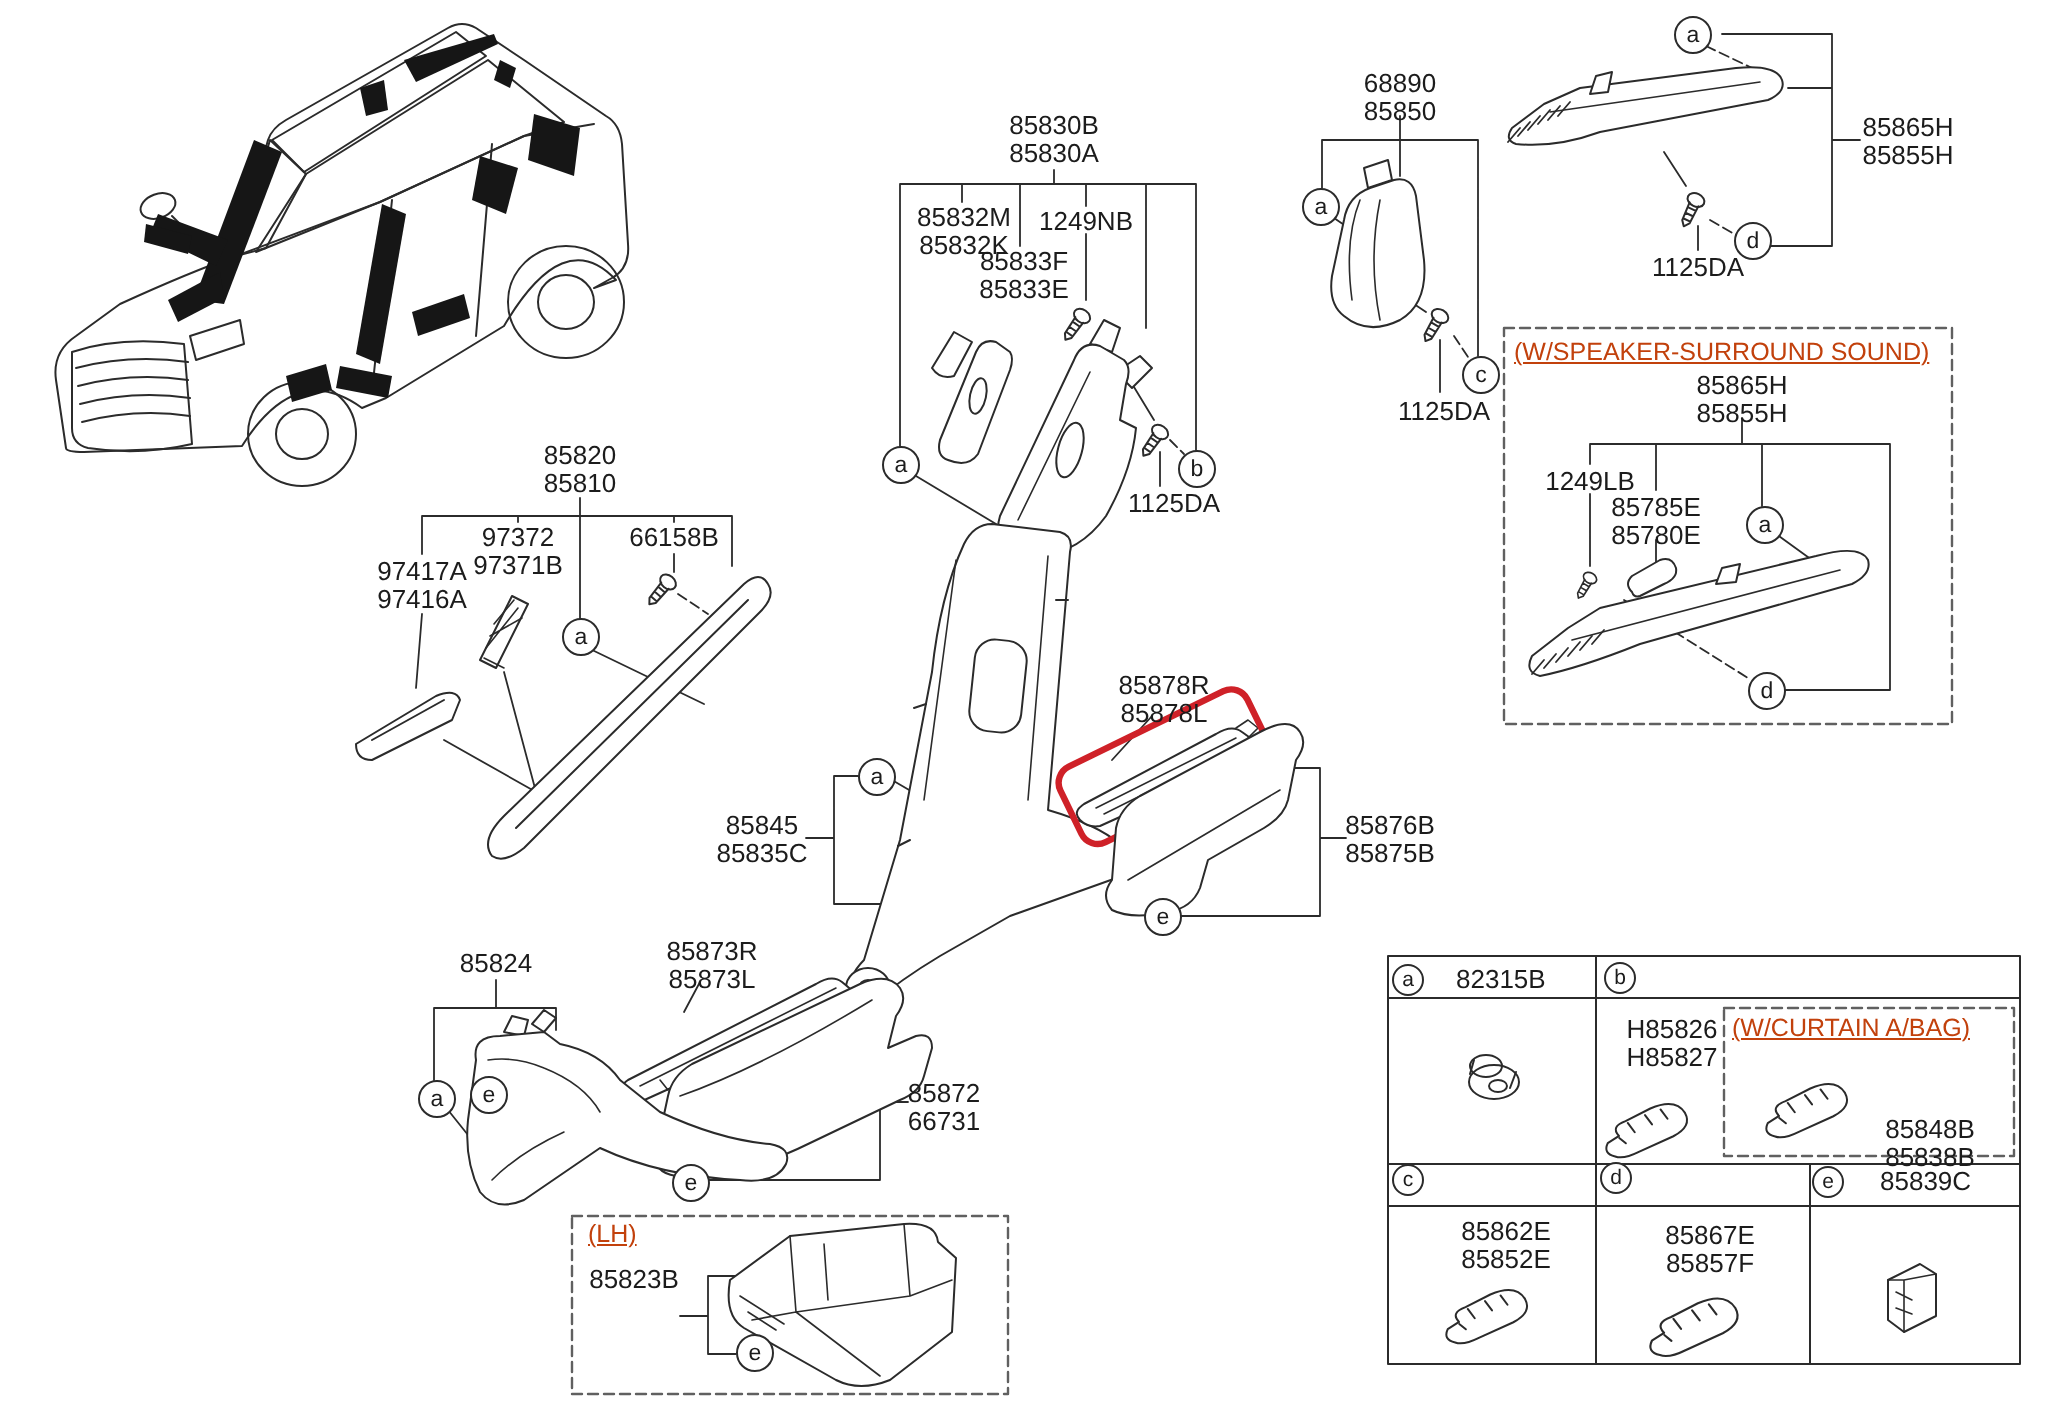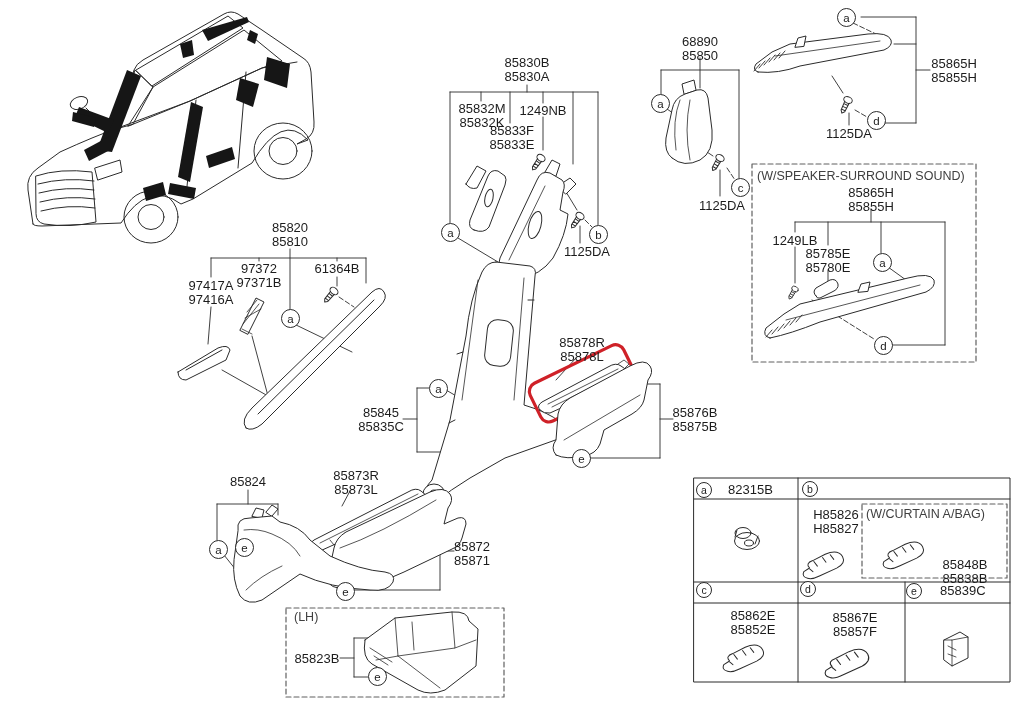--- a/index.html
+++ b/index.html
@@ -7,21 +7,21 @@
          font-family:"Liberation Sans",sans-serif;color:#1c1c1c;}
   #art{position:absolute;left:0;top:0;}
   .lbl{position:absolute;transform:translateX(-50%);text-align:center;font-size:13px;
        line-height:1.07;white-space:nowrap;color:#1c1c1c;}
   .lbl span{display:block;}
   .lbl--left{transform:none;text-align:right;}
   .co{position:absolute;width:17px;height:17px;margin:-9px 0 0 -9px;border:1.4px solid #2b2b2b;
       border-radius:50%;background:#fff;font-size:11.5px;display:flex;align-items:center;
       justify-content:center;color:#1c1c1c;z-index:5;}
   .co--sm{width:14px;height:14px;margin:-8px 0 0 -8px;font-size:10.5px;}
-  .boxtitle{position:absolute;font-size:12.5px;white-space:nowrap;color:#404040;}
+  .boxtitle{position:absolute;font-size:12.5px;white-space:nowrap;color:#c2410c;text-decoration:underline;}
 </style>
 </head>
 <body>
 
 <div id="stage">
 
 <svg id="art" width="1024" height="703" viewBox="0 0 1024 703" fill="none" stroke="#2b2b2b" stroke-width="1" stroke-linejoin="round" stroke-linecap="round">
 
   <defs>
     <g id="screw">
@@ -226,21 +226,21 @@
     </div>
 <div class="lbl" style="left:259px;top:262px">
   <span>97372</span>
       <span>97371B</span>
     </div>
 <div class="lbl" style="left:211px;top:279px">
   <span>97417A</span>
       <span>97416A</span>
     </div>
 <div class="lbl" style="left:337px;top:262px">
-  <span>61364B</span>
+  <span>66158B</span>
     </div>
 <div class="lbl" style="left:381px;top:406px">
   <span>85845</span>
       <span>85835C</span>
     </div>
 <div class="lbl" style="left:527px;top:56px">
   <span>85830B</span>
       <span>85830A</span>
     </div>
 <div class="lbl" style="left:482px;top:102px">
@@ -293,24 +293,24 @@
     </div>
 <div class="lbl" style="left:248px;top:475px">
   <span>85824</span>
     </div>
 <div class="lbl" style="left:356px;top:469px">
   <span>85873R</span>
       <span>85873L</span>
     </div>
 <div class="lbl" style="left:472px;top:540px">
   <span>85872</span>
-      <span>85871</span>
+      <span>66731</span>
     </div>
 <div class="boxtitle" style="left:294px;top:610px">(LH)</div>
-<div class="lbl" style="left:317px;top:652px">
+<div class="lbl" style="left:317px;top:633px">
   <span>85823B</span>
     </div>
 
 <div class="lbl lbl--left" style="left:728px;top:483px">
   <span>82315B</span>
     </div>
 <div class="lbl" style="left:836px;top:508px">
   <span>H85826</span>
       <span>H85827</span>
     </div>

